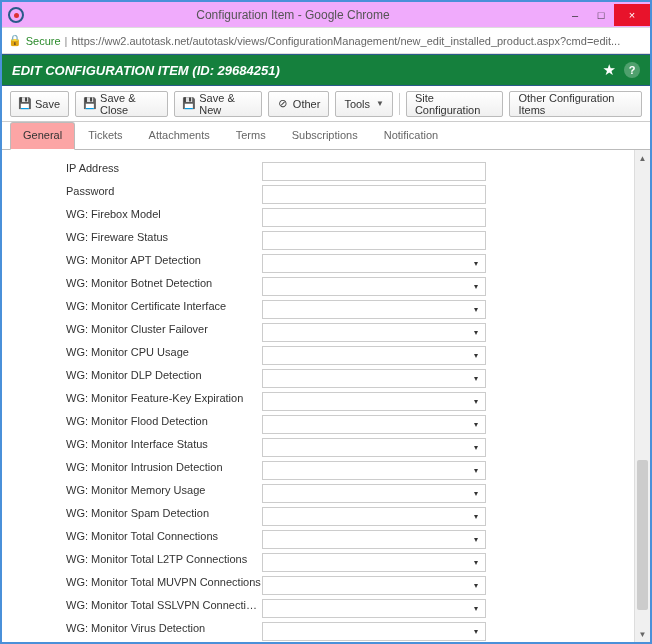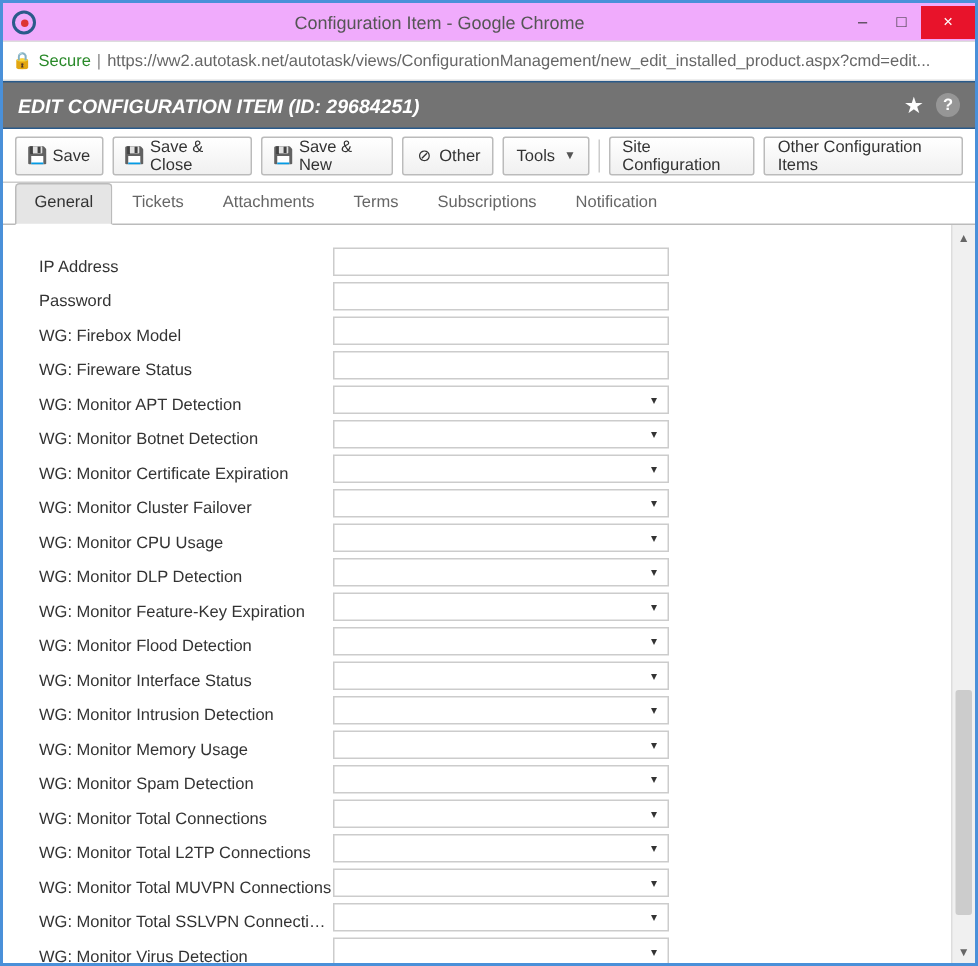--- a/index.html
+++ b/index.html
@@ -9,36 +9,36 @@
     .titlebar-icon::after { content: ""; position: absolute; left: 4px; top: 4px; width: 5px; height: 5px; background: #d33; border-radius: 50%; }
     .titlebar-title { flex: 1; text-align: center; font-size: 12px; color: #555; }
     .win-controls { display: flex; }
     .win-btn { width: 26px; height: 22px; display: flex; align-items: center; justify-content: center; font-size: 11px; color: #333; }
     .win-btn.close { background: #e8132b; color: #fff; width: 36px; }
     .addressbar { display: flex; align-items: center; height: 26px; padding: 0 6px; border-bottom: 1px solid #ddd; font-size: 11px; color: #555; gap: 4px; }
     .lock-icon { color: #2a8a2a; font-size: 11px; }
     .secure-text { color: #2a8a2a; }
     .url-sep { color: #888; }
     .url-text { flex: 1; white-space: nowrap; overflow: hidden; text-overflow: ellipsis; color: #666; }
-    .header { background: #737373; color: #fff; height: 32px; display: flex; align-items: center; padding: 0 10px; justify-content: space-between; border-top: 1px solid #2a5a8a; border-bottom: 1px solid #2a5a8a; }
+    .header { background: #15803d; color: #fff; height: 32px; display: flex; align-items: center; padding: 0 10px; justify-content: space-between; border-top: 1px solid #2a5a8a; border-bottom: 1px solid #2a5a8a; }
     .header-title { font-size: 13px; font-weight: bold; font-style: italic; }
     .header-icons { display: flex; gap: 8px; align-items: center; }
     .star-icon, .help-icon { color: #fff; font-size: 15px; }
     .help-icon { width: 16px; height: 16px; border-radius: 50%; background: rgba(255,255,255,0.25); display: flex; align-items: center; justify-content: center; font-size: 11px; font-weight: bold; }
     .toolbar { display: flex; align-items: center; height: 36px; padding: 4px 8px; gap: 6px; border-bottom: 1px solid #ccc; background: #fff; }
     .btn { display: flex; align-items: center; height: 26px; padding: 0 8px; border: 1px solid #bbb; background: linear-gradient(#fff,#f0f0f0); font-size: 11px; color: #333; gap: 4px; cursor: pointer; border-radius: 2px; }
     .btn-icon { width: 12px; height: 12px; display: inline-flex; align-items: center; justify-content: center; font-size: 11px; }
     .dropdown-arrow { font-size: 8px; margin-left: 2px; color: #555; }
     .toolbar-sep { width: 1px; height: 22px; background: #ccc; }
     .tabs { display: flex; padding: 0 8px; background: #fff; border-bottom: 1px solid #bbb; height: 28px; }
     .tab { padding: 6px 12px; font-size: 11px; color: #666; border: 1px solid transparent; border-bottom: none; cursor: pointer; }
-    .tab.active { border: 1px solid #bbb; border-bottom: 1px solid #fff; background: #e5e5e5; color: #333; border-radius: 3px 3px 0 0; margin-bottom: -1px; }
+    .tab.active { border: 1px solid #bbb; border-bottom: 1px solid #fff; background: #fca5a5; color: #333; border-radius: 3px 3px 0 0; margin-bottom: -1px; }
     .content-wrap { display: flex; height: 492px; }
     .form-area { flex: 1; overflow-y: auto; padding: 12px 4px 12px 24px; }
-    .form-row { display: flex; align-items: flex-end; height: 22px; margin-bottom: 1px; }
+    .form-row { display: flex; align-items: flex-start; height: 22px; margin-bottom: 1px; margin-left: 40px; }
     .form-label { width: 196px; font-size: 11px; color: #333; white-space: nowrap; overflow: hidden; text-overflow: ellipsis; }
     .form-input { width: 224px; height: 19px; border: 1px solid #ccc; background: #fff; font-size: 11px; padding: 0 4px; }
     .form-select { width: 224px; height: 19px; border: 1px solid #ccc; background: #fff; font-size: 11px; padding: 0 4px; position: relative; display: flex; align-items: center; justify-content: flex-end; }
     .select-arrow { font-size: 8px; color: #333; margin-right: 3px; }
     .outer-scrollbar { width: 16px; background: #f0f0f0; border-left: 1px solid #ddd; position: relative; }
     .scroll-arrow { height: 16px; display: flex; align-items: center; justify-content: center; font-size: 8px; color: #666; }
     .scroll-thumb { position: absolute; left: 2px; right: 2px; top: 310px; height: 150px; background: #ccc; border-radius: 2px; }
   </style>
 </head>
 <body>
@@ -131,21 +131,21 @@
           <span class="select-arrow">▾</span>
         </div>
       </div>
       <div class="form-row">
         <div class="form-label">WG: Monitor Botnet Detection</div>
         <div class="form-select">
           <span class="select-arrow">▾</span>
         </div>
       </div>
       <div class="form-row">
-        <div class="form-label">WG: Monitor Certificate Expiration</div>
+        <div class="form-label">WG: Monitor Certificate Interface</div>
         <div class="form-select">
           <span class="select-arrow">▾</span>
         </div>
       </div>
       <div class="form-row">
         <div class="form-label">WG: Monitor Cluster Failover</div>
         <div class="form-select">
           <span class="select-arrow">▾</span>
         </div>
       </div>

